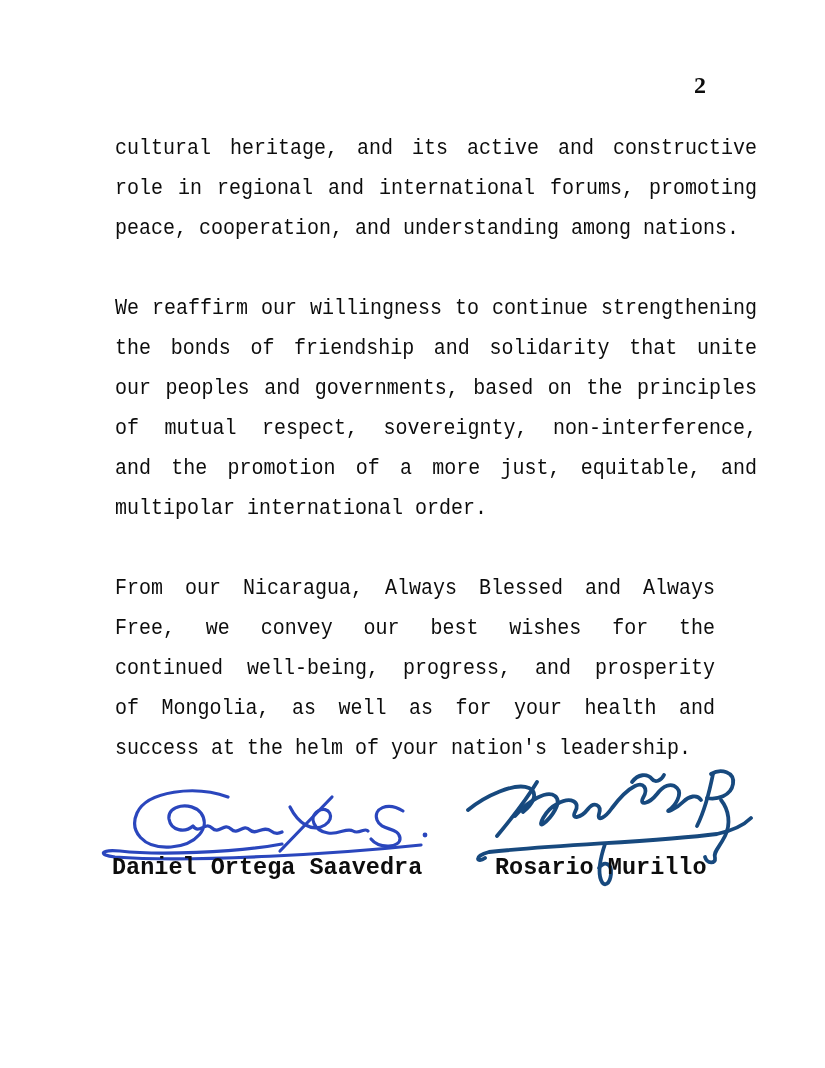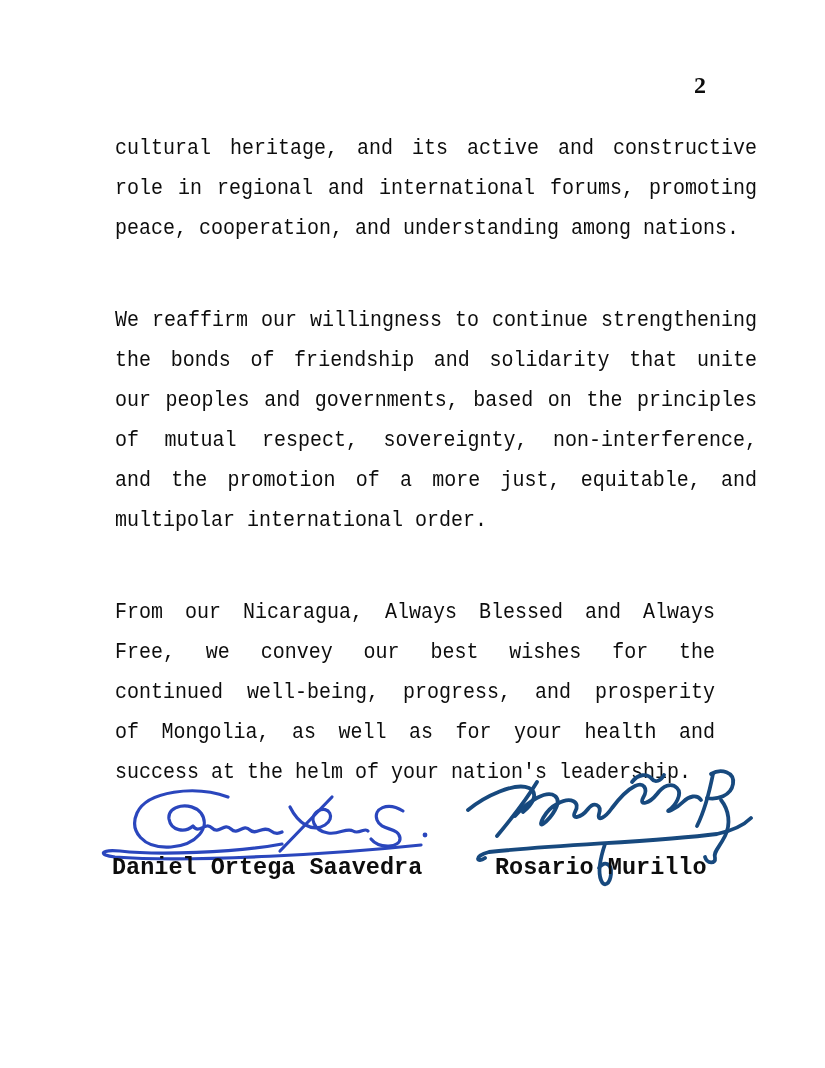--- a/index.html
+++ b/index.html
@@ -25,21 +25,21 @@
   .body {
     position: absolute;
     left: 115px;
     top: 128px;
     width: 642px;
     font-weight: normal;
     font-size: 20px;
     line-height: 40px;
     letter-spacing: 0;
   }
-  .para + .para { margin-top: 52px; }
+  .para + .para { margin-top: 40px; }
   .para.narrow { width: 600px; }
   .line {
     text-align: justify;
     text-align-last: justify;
     transform: scaleY(1.12);
     transform-origin: 0 50%;
   }
   .line.last {
     text-align-last: left;
   }

